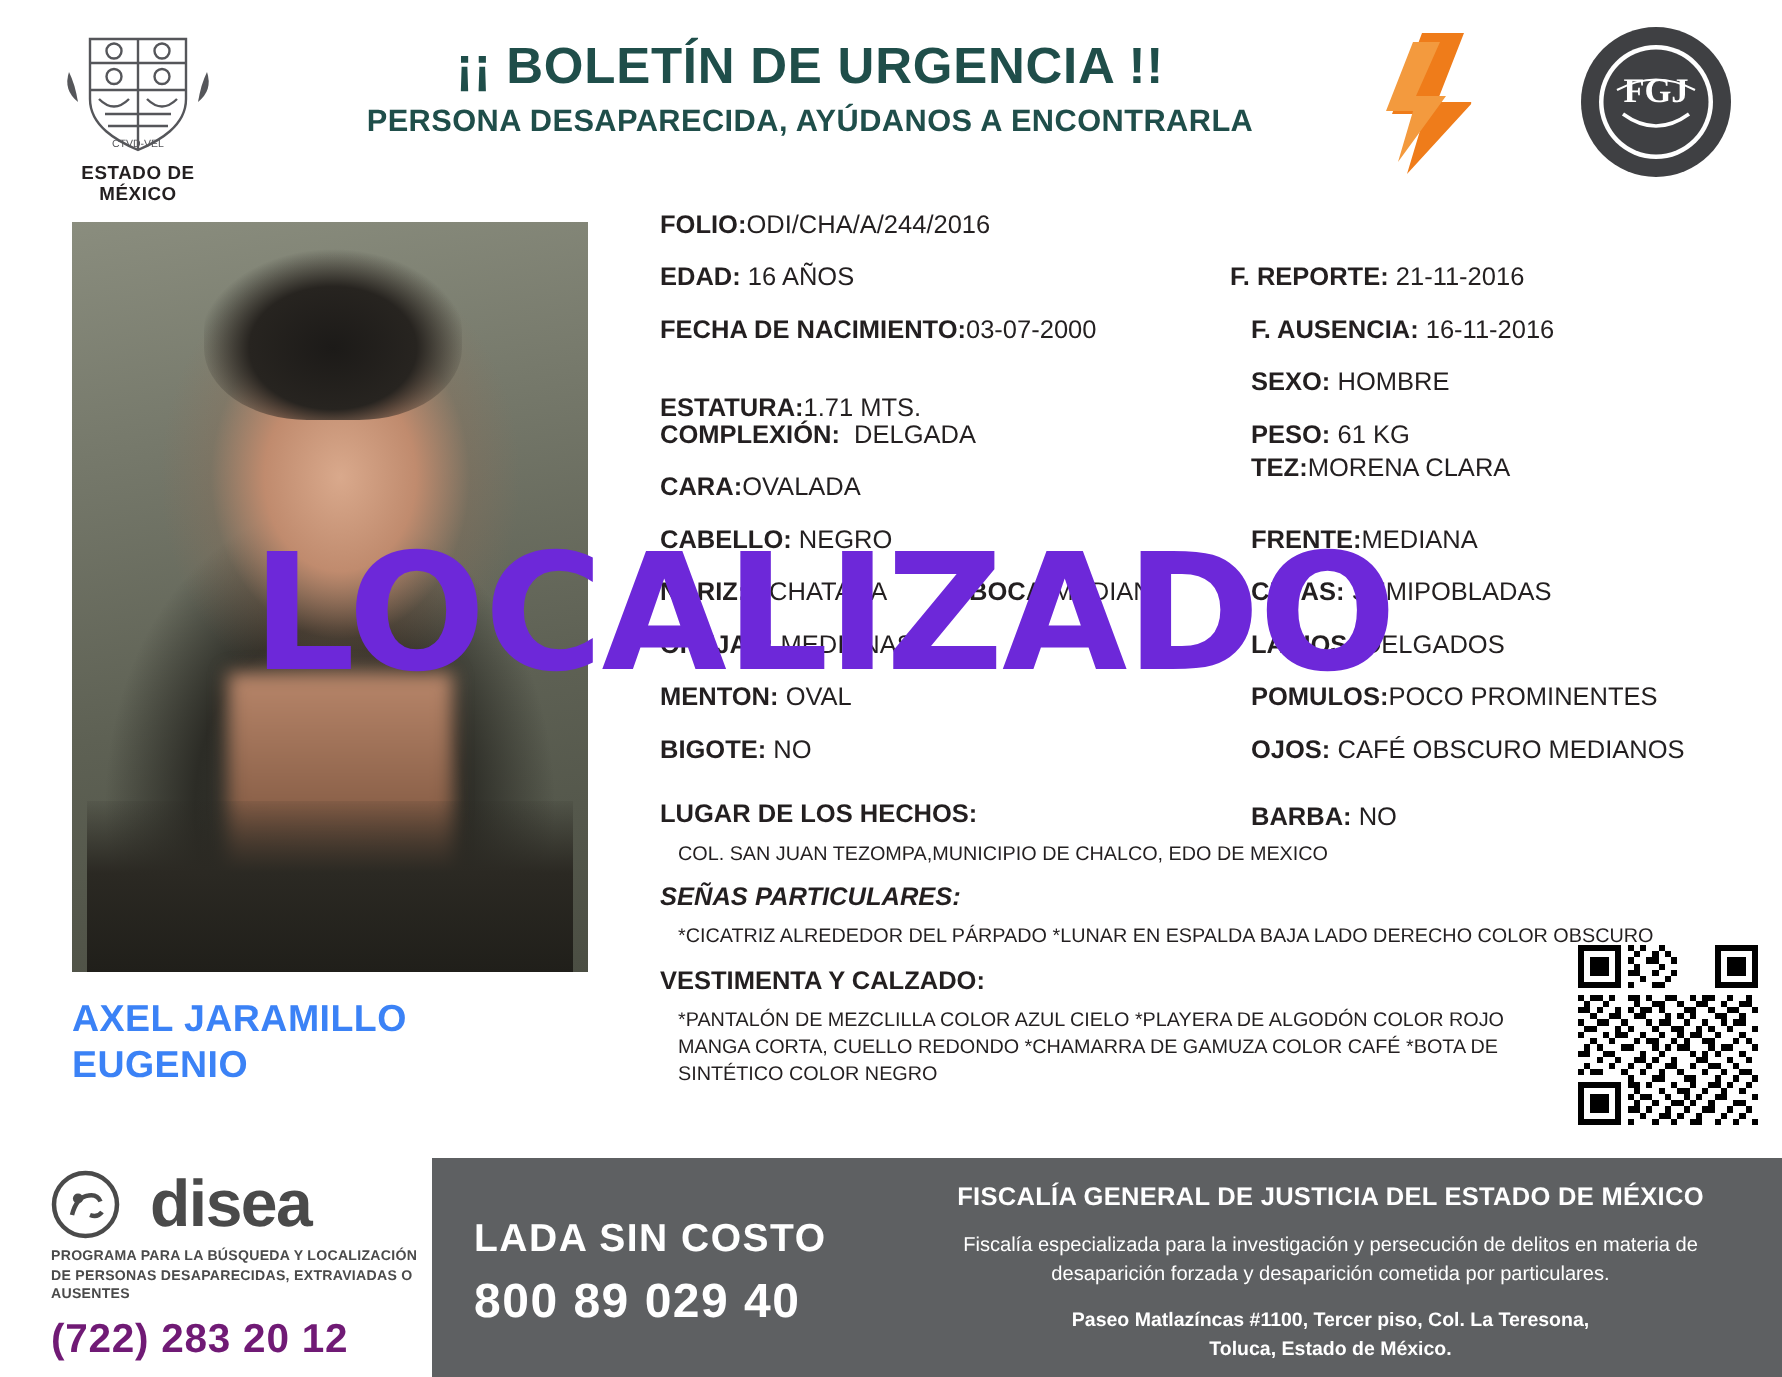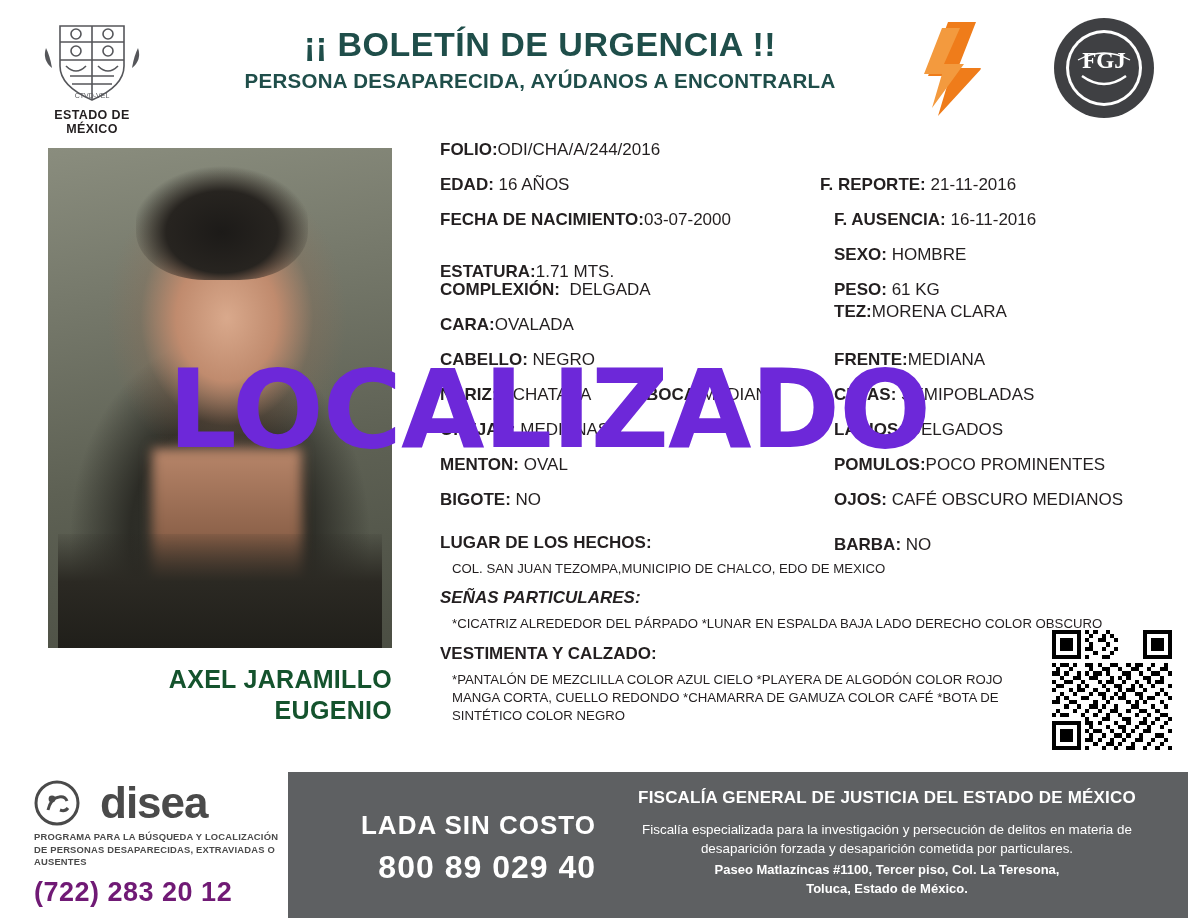--- a/index.html
+++ b/index.html
@@ -57,22 +57,22 @@
   .ph-neck{
     position:absolute;left:104px;top:300px;width:150px;height:200px;
     background:linear-gradient(180deg,#b8866a 0%, #8a6048 46%, rgba(60,56,46,0) 100%);
     filter:blur(6px);
   }
   .ph-shirt{
     position:absolute;left:10px;top:386px;width:324px;height:114px;
     background:linear-gradient(180deg, rgba(42,40,34,.1) 0%, #2b2923 42%, #201f1a 100%);
   }
   .name{
-    position:absolute;left:48px;top:664px;width:344px;text-align:right;
-    font-size:25px;font-weight:bold;color:#14532d;line-height:1.25;letter-spacing:.3px;
+    position:absolute;left:48px;top:664px;width:344px;text-align:left;
+    font-size:25px;font-weight:bold;color:#3b82f6;line-height:1.25;letter-spacing:.3px;
   }
   
   .fields{position:absolute;left:440px;top:140px;width:730px;}
   .f{
     position:absolute;white-space:nowrap;font-size:17px;color:#231f20;
   }
   .f b{font-weight:bold;}
   .f .v{font-weight:normal;}
   .blk-label{font-size:17px;font-weight:bold;}
   .blk-text{font-size:13.2px;line-height:1.35;}
@@ -97,30 +97,30 @@
   .disea-sub{
     font-size:9.4px;font-weight:bold;color:#4a4a4a;letter-spacing:.2px;line-height:1.35;margin-top:5px;
   }
   .disea-phone{
     font-size:27px;font-weight:bold;color:#701a75;margin-top:8px;letter-spacing:.5px;
   }
   .grayband{
     position:absolute;left:288px;top:0;width:900px;height:146px;background:#5e6062;
   }
   .lada{
-    position:absolute;left:316px;top:38px;width:280px;text-align:right;color:#ffffff;
+    position:absolute;left:316px;top:38px;width:280px;text-align:left;color:#ffffff;
   }
   .lada-t{font-size:26px;font-weight:bold;letter-spacing:1px;}
   .lada-n{font-size:32px;font-weight:bold;letter-spacing:1px;margin-top:8px;}
   .fg-right{
     position:absolute;left:604px;top:16px;width:566px;text-align:center;color:#ffffff;
   }
   .fg-title{font-size:17px;font-weight:bold;letter-spacing:.2px;}
   .fg-desc{font-size:13.4px;line-height:1.45;margin-top:12px;}
-  .fg-addr{font-size:13px;font-weight:bold;line-height:1.45;margin-top:2px;}
+  .fg-addr{font-size:13px;font-weight:bold;line-height:1.45;margin-top:12px;}
 </style>
 </head>
 <body>
 
 <div class="header">
 
   <div class="crest">
     <svg width="104" height="86" viewBox="0 0 104 86">
       <g fill="none" stroke="#55565a" stroke-width="1.6">
         <path d="M20 8 h64 v40 c0 18 -18 28 -32 34 C38 76 20 66 20 48 Z"></path>

